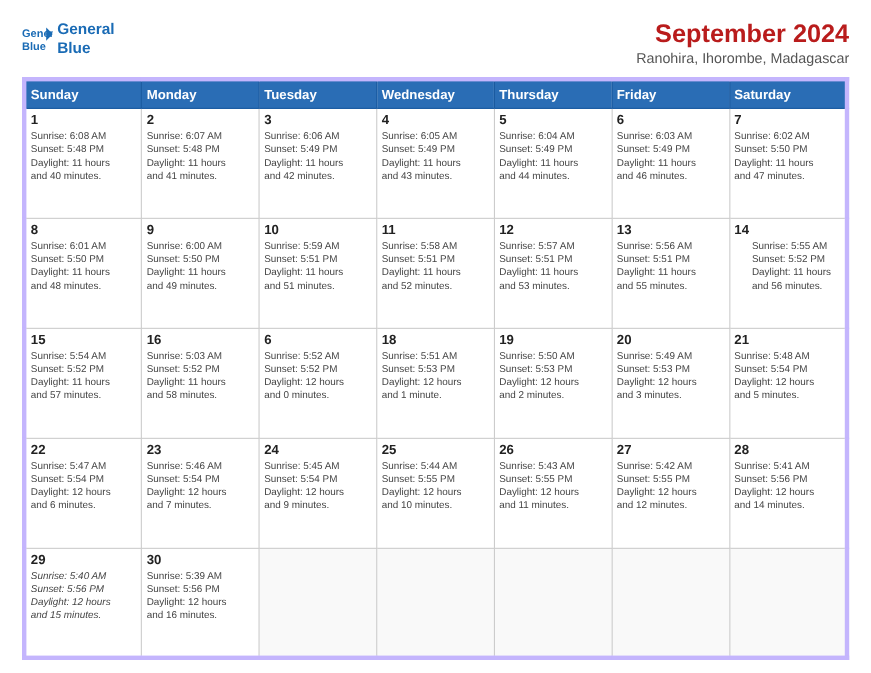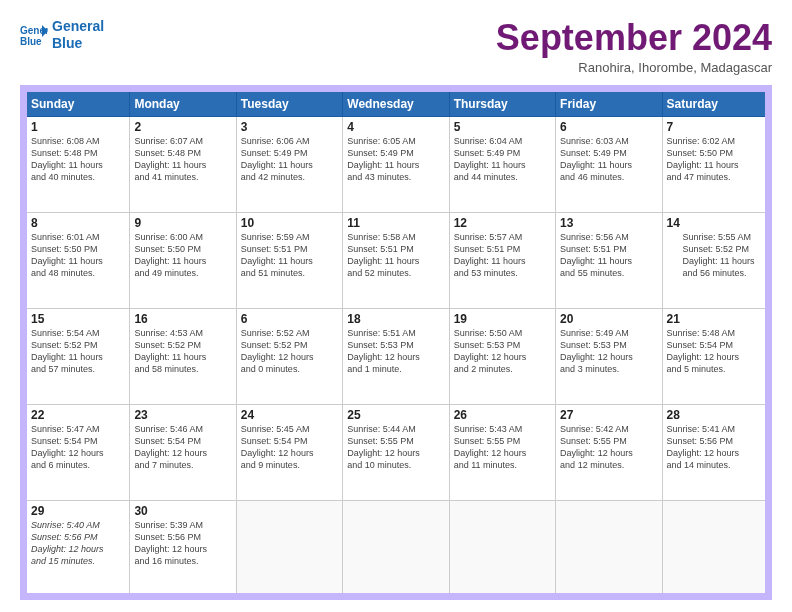--- a/index.html
+++ b/index.html
@@ -38,33 +38,33 @@
       color: #1a6bb5;
     }
     .logo-icon {
       width: 28px;
       height: 24px;
     }
     .title-block {
       text-align: right;
     }
     .month-title {
-      font-size: 36px;
+      font-size: 23px;
       font-weight: bold;
-      color: #701a75;
+      color: #b91c1c;
       line-height: 1.1;
     }
     .subtitle {
       font-size: 13px;
       color: #555;
       margin-top: 2px;
     }
     .calendar {
       flex: 1;
-      border: 7px solid #c4b5fd;
+      border: 4px solid #c4b5fd;
       border-collapse: collapse;
       width: 100%;
       table-layout: fixed;
       padding-left: 12px;
     }
     .calendar th {
       background-color: #2a6db5;
       color: #fff;
       font-size: 12px;
       font-weight: bold;
@@ -237,21 +237,21 @@
         <tr>
           <td>
             <span class="day-num">15</span>
             <div class="day-info" style="white-space: pre-line;">Sunrise: 5:54 AM
 Sunset: 5:52 PM
 Daylight: 11 hours
 and 57 minutes.</div>
           </td>
           <td>
             <span class="day-num">16</span>
-            <div class="day-info" style="white-space: pre-line;">Sunrise: 4:53 AM
+            <div class="day-info" style="white-space: pre-line;">Sunrise: 5:03 AM
 Sunset: 5:52 PM
 Daylight: 11 hours
 and 58 minutes.</div>
           </td>
           <td>
             <span class="day-num">6</span>
             <div class="day-info" style="white-space: pre-line;">Sunrise: 5:52 AM
 Sunset: 5:52 PM
 Daylight: 12 hours
 and 0 minutes.</div>

